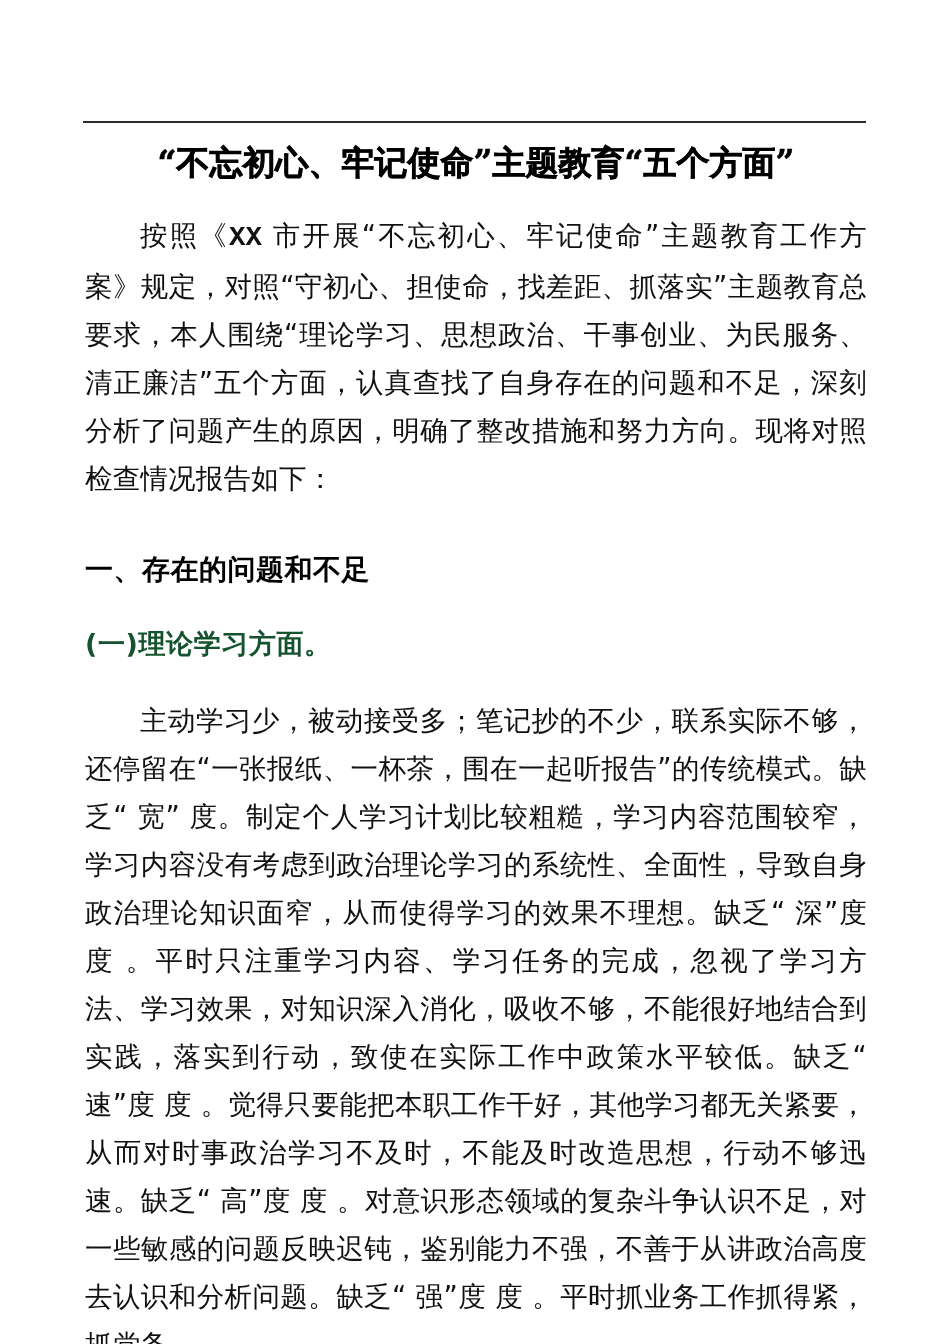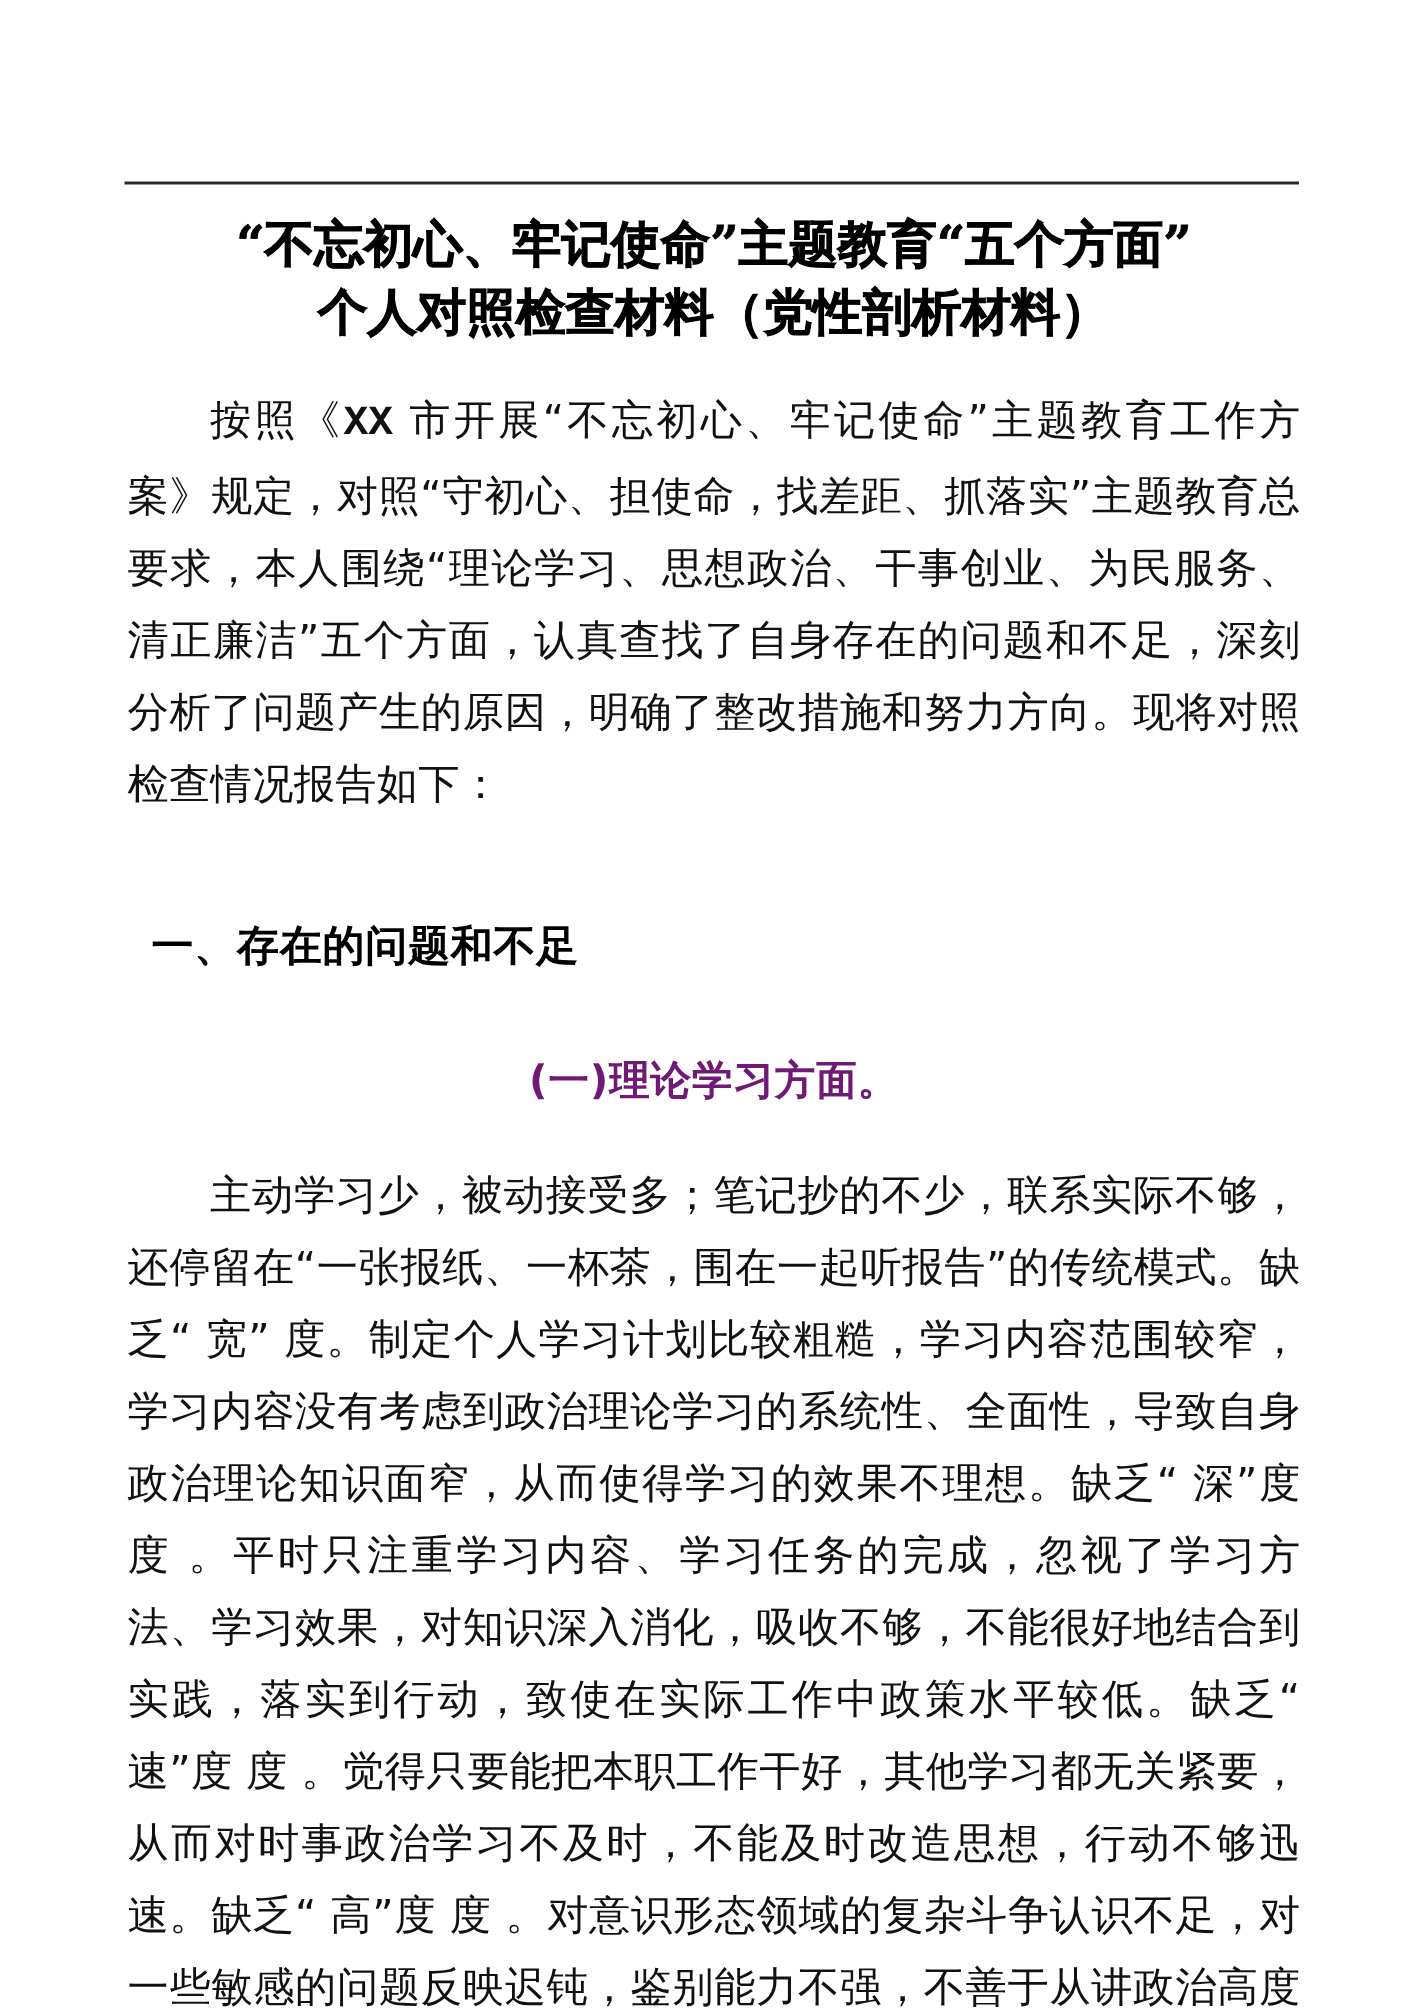--- a/index.html
+++ b/index.html
@@ -82,48 +82,46 @@
   .gap-lg { height: 46px; }
   .gap-md { height: 30px; }
   .gap-sm { height: 18px; }
 
   
   .section-heading {
     font-family: "DejaVu Sans", "Liberation Sans", sans-serif;
     font-weight: 700;
     font-size: 28px;
     line-height: 44px;
-    margin: 16px;
+    margin: 0;
     letter-spacing: 0.5px;
     color: #000;
   }
 
   
   .sub-heading {
     font-family: "DejaVu Sans", "Liberation Sans", sans-serif;
     font-size: 27px;
     line-height: 44px;
     margin: 0;
     letter-spacing: 0.6px;
-    color: #701a75;
-    text-align: center;
+    color: #14532d;
   }
 </style>
 </head>
 <body>
 
 <div class="page">
 
   <div class="top-rule"></div>
 
   <div class="content">
 
     <h1 class="doc-title">
       <span class="tline">“不忘初心、牢记使命”主题教育“五个方面”</span>
-      <span class="tline">个人对照检查材料（党性剖析材料）</span>
     </h1>
 
     <div class="gap-sm"></div>
 
     <p class="para indent"><span>按照《</span><span class="latin-bold">XX</span><span> 市开展“不忘初心、牢记使命”主题教育工作方案》规定，对照“守初心、担使命，找差距、抓落实”主题教育总要求，本人围绕“理论学习、思想政治、干事创业、为民服务、清正廉洁”五个方面，认真查找了自身存在的问题和不足，深刻分析了问题产生的原因，明确了整改措施和努力方向。现将对照检查情况报告如下：</span></p>
 
     <div class="gap-lg"></div>
 
     <h2 class="section-heading">一、存在的问题和不足</h2>
 

